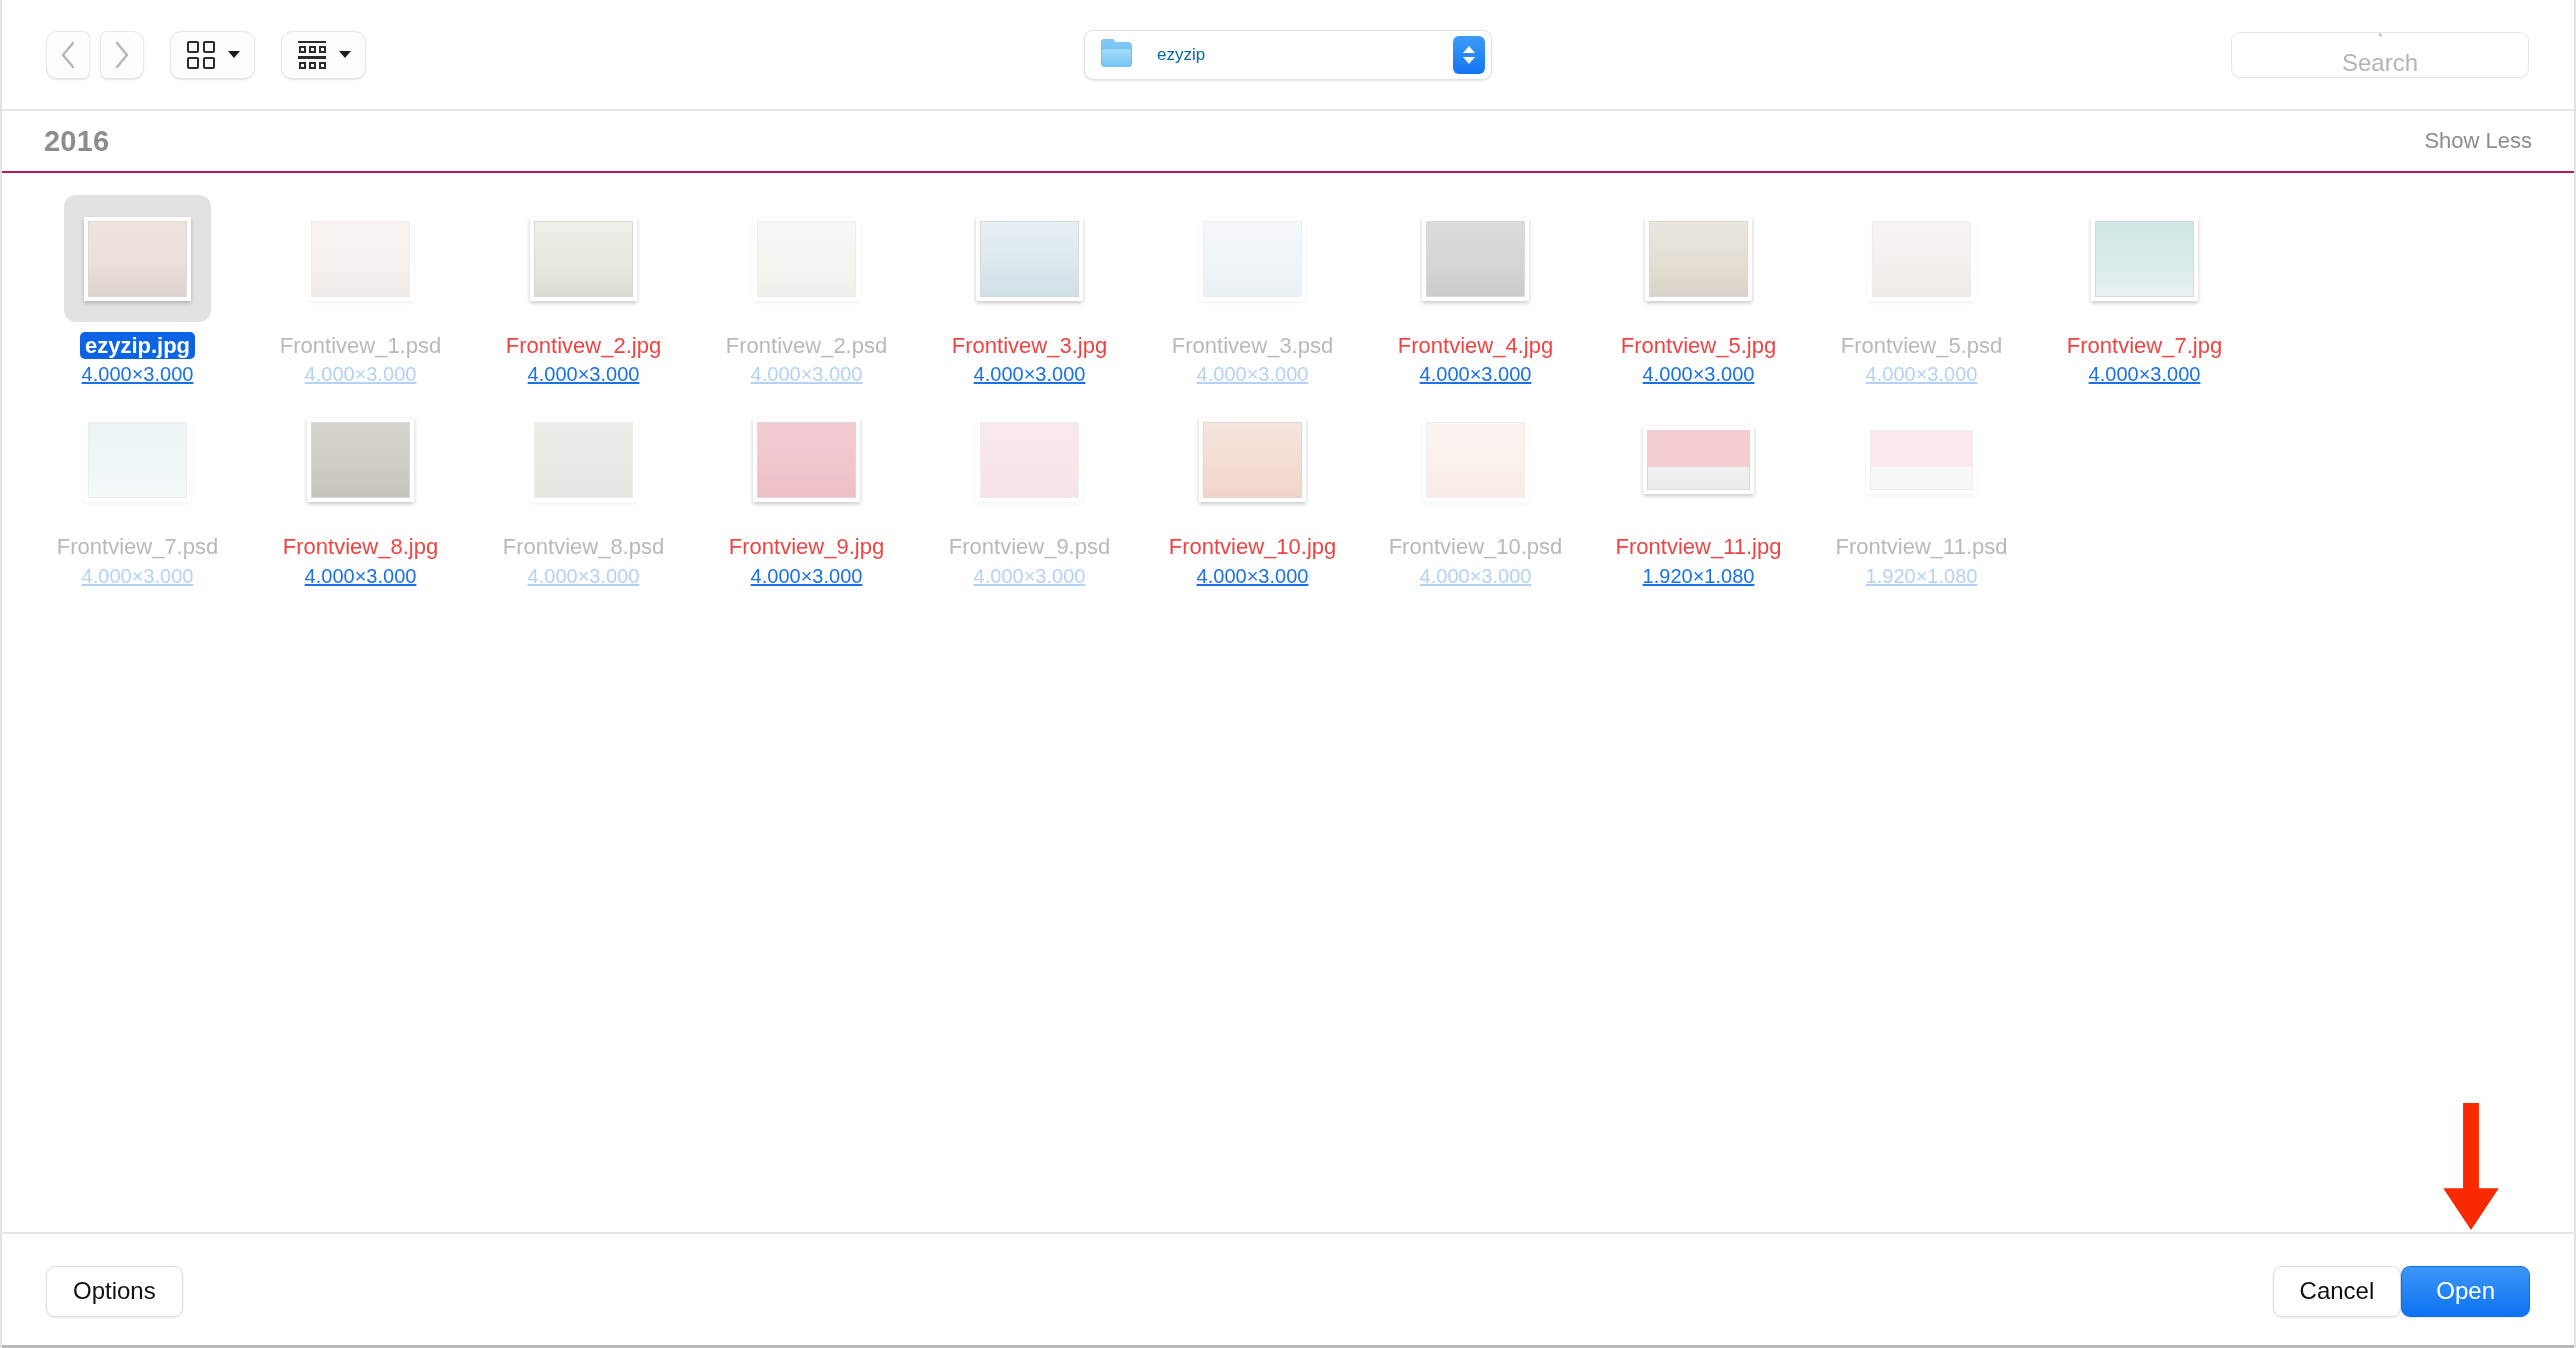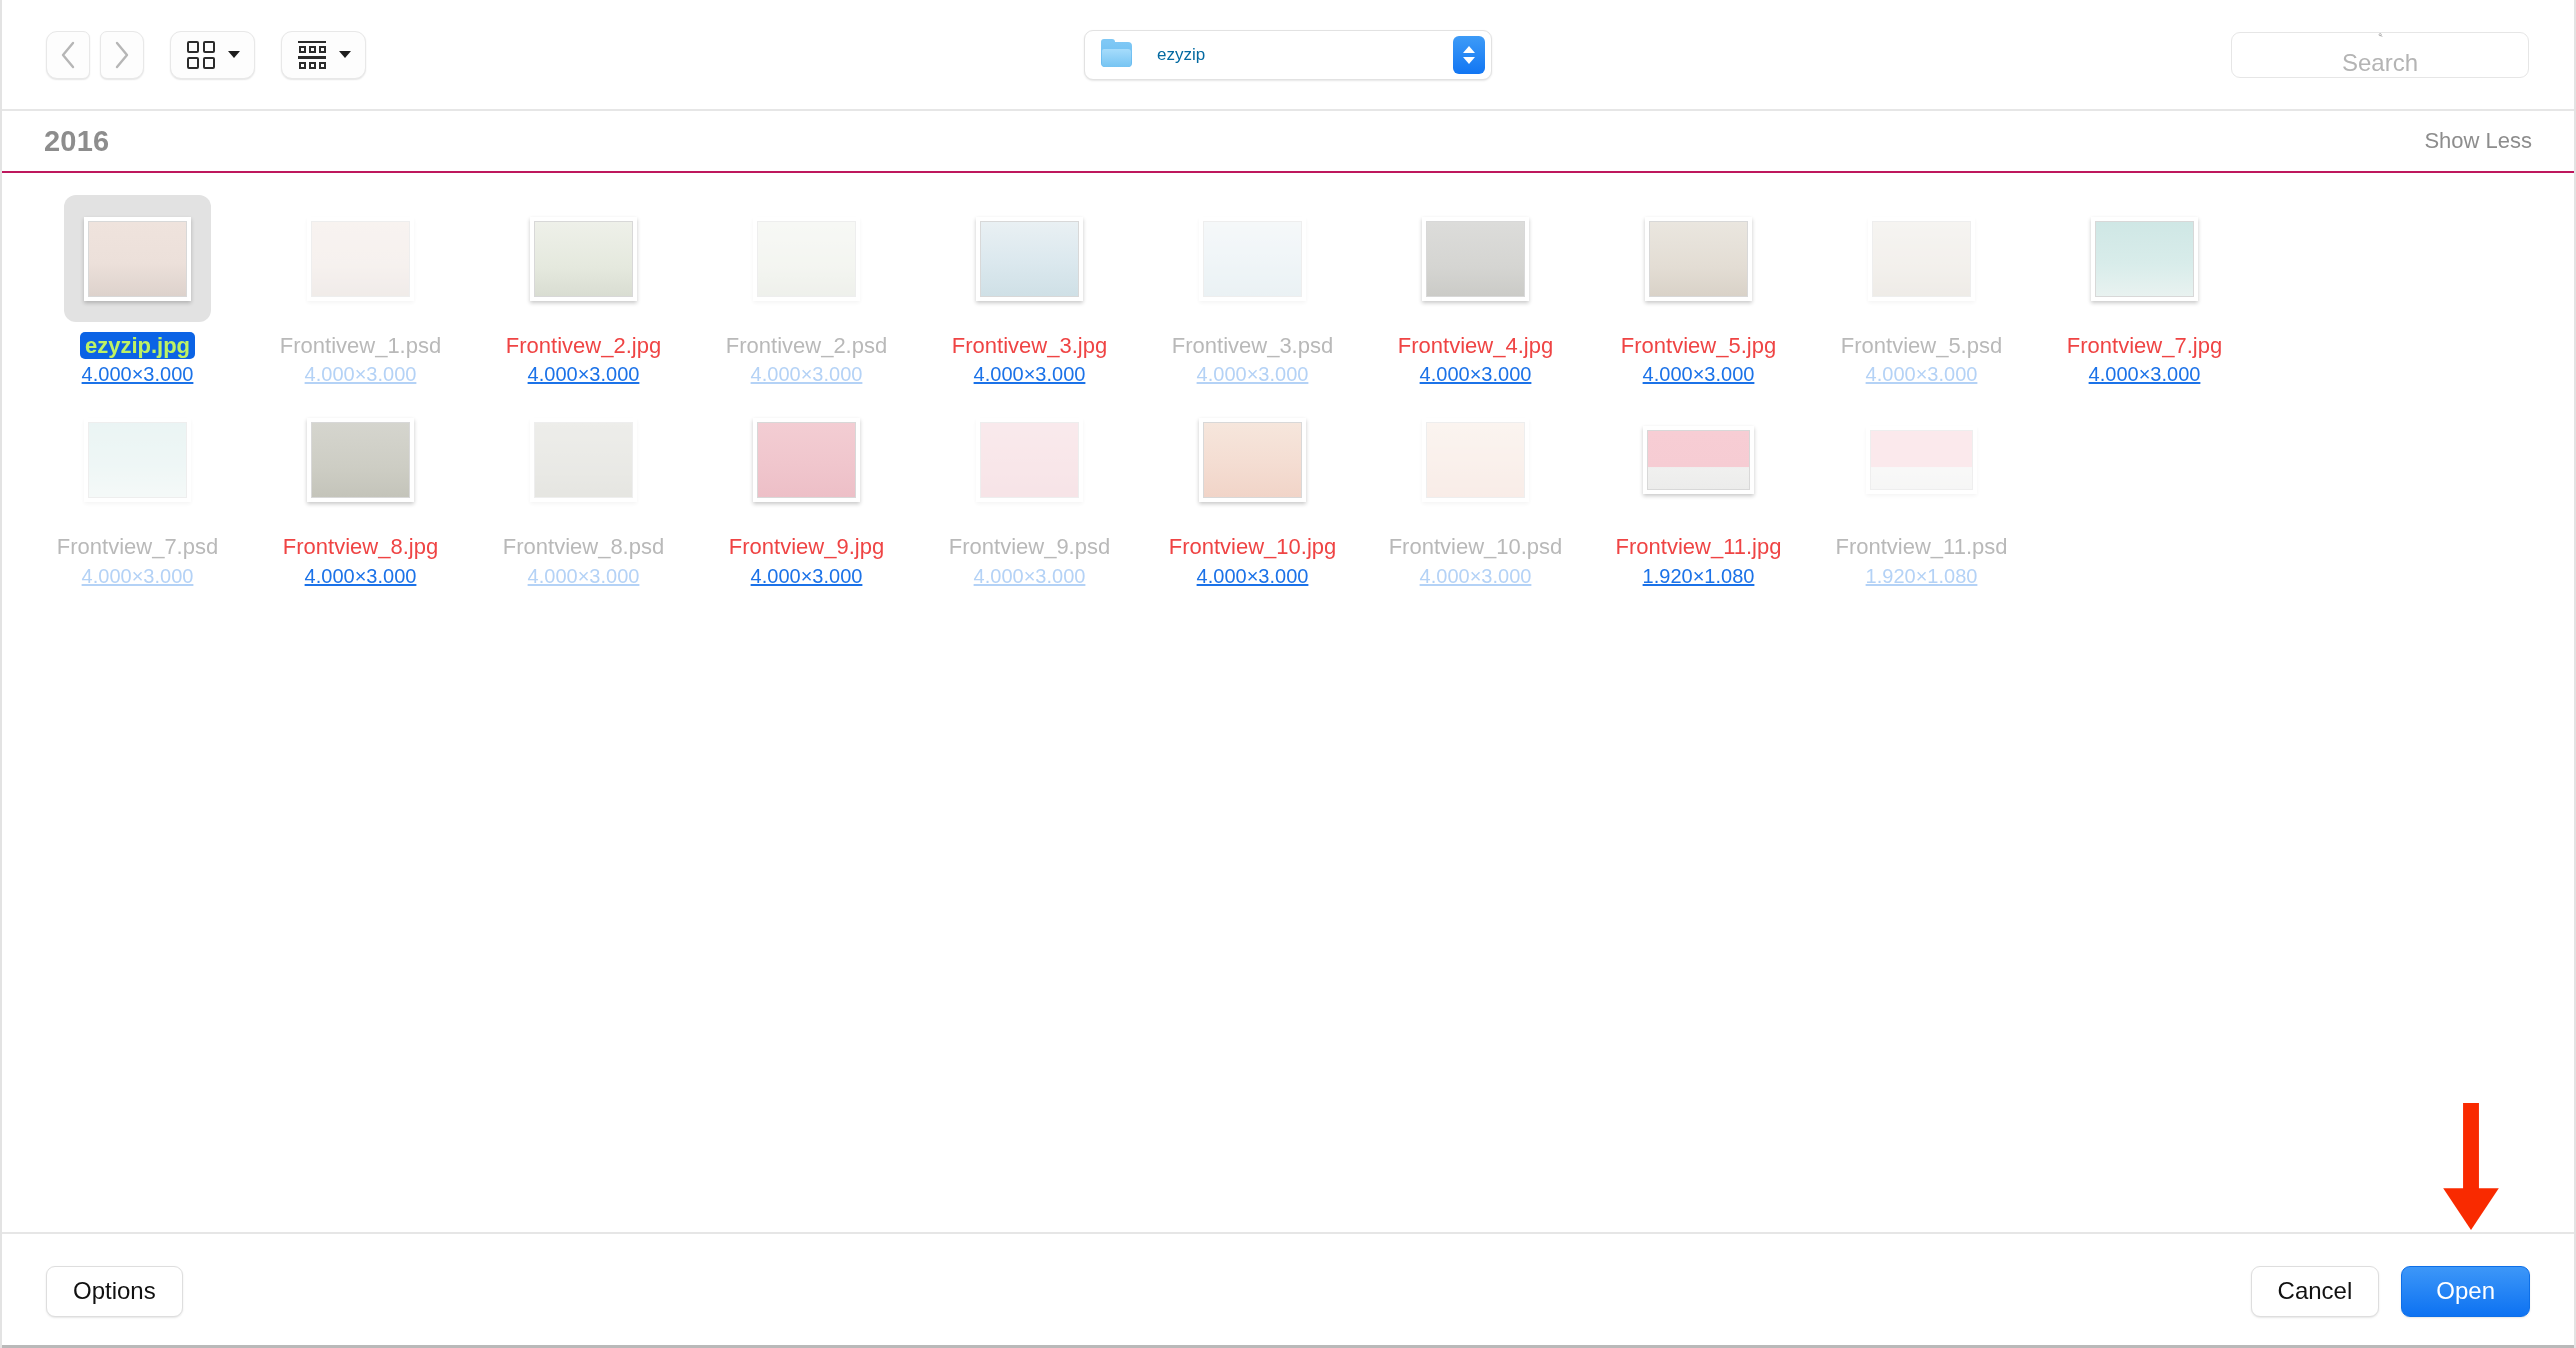--- a/index.html
+++ b/index.html
@@ -176,21 +176,21 @@
     font-size: 22px;
     color: #ef4444;
     line-height: 1.15;
     padding: 1px 5px;
     border-radius: 5px;
     white-space: nowrap;
     max-width: 221px;
     overflow: hidden; text-overflow: ellipsis;
   }
   .cell.dim .label { color: #b9b9b9; }
-  .cell.selected .label { background: #0b63e5; color: #bef264; font-weight: 700; }
+  .cell.selected .label { background: #0b63e5; color: #ffffff; font-weight: 700; }
 
   .dims {
     margin-top: 4px;
     font-size: 20px;
     color: #1b72e8;
     white-space: nowrap;
     text-decoration: underline;
   }
   .cell.dim .dims { color: #b4d2f6; }
   .cell.selected .dims { color: #1b72e8; }
@@ -207,21 +207,21 @@
   .btn {
     font-size: 24px;
     color: #111;
     background: #ffffff;
     border: 1px solid #dedede;
     border-radius: 9px;
     box-shadow: 0 1px 2px rgba(0,0,0,.10);
     padding: 11px 26px;
     line-height: 1.1;
   }
-  .btn-row { display: flex; align-items: center; gap: 22px; }
+  .btn-row { display: flex; align-items: center; }
   .btn.primary {
     background: linear-gradient(180deg,#3d97f8 0%, #0d72f2 100%);
     border-color: #0d6fe8;
     color: #ffffff;
     padding: 11px 34px;
   }
 
   .arrow {
     position: absolute;
     right: 70px; bottom: 117px;

